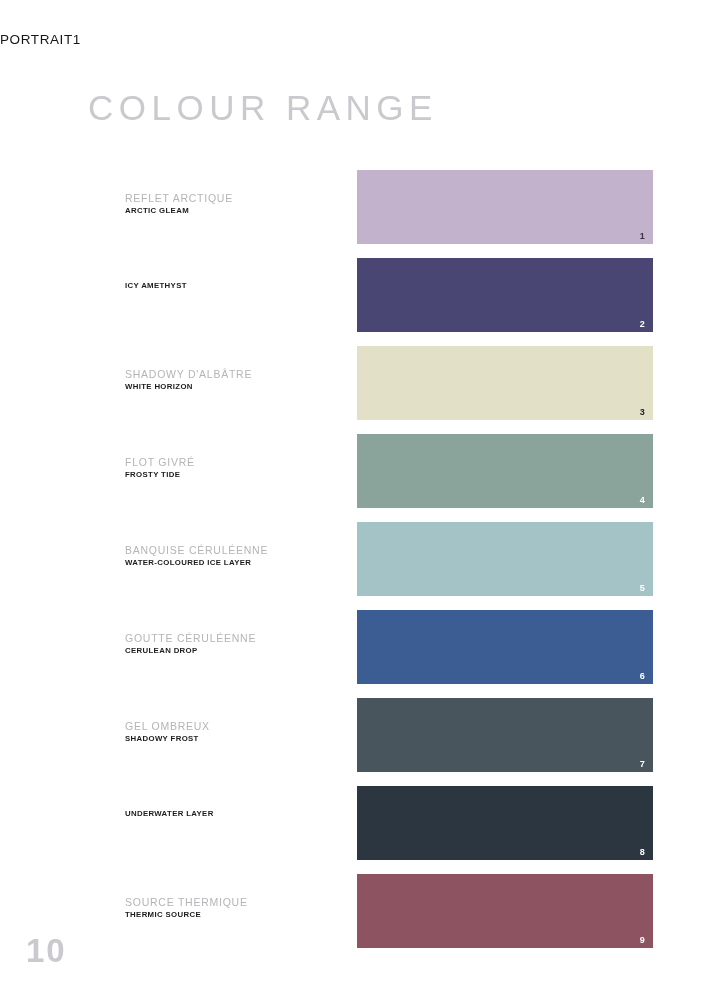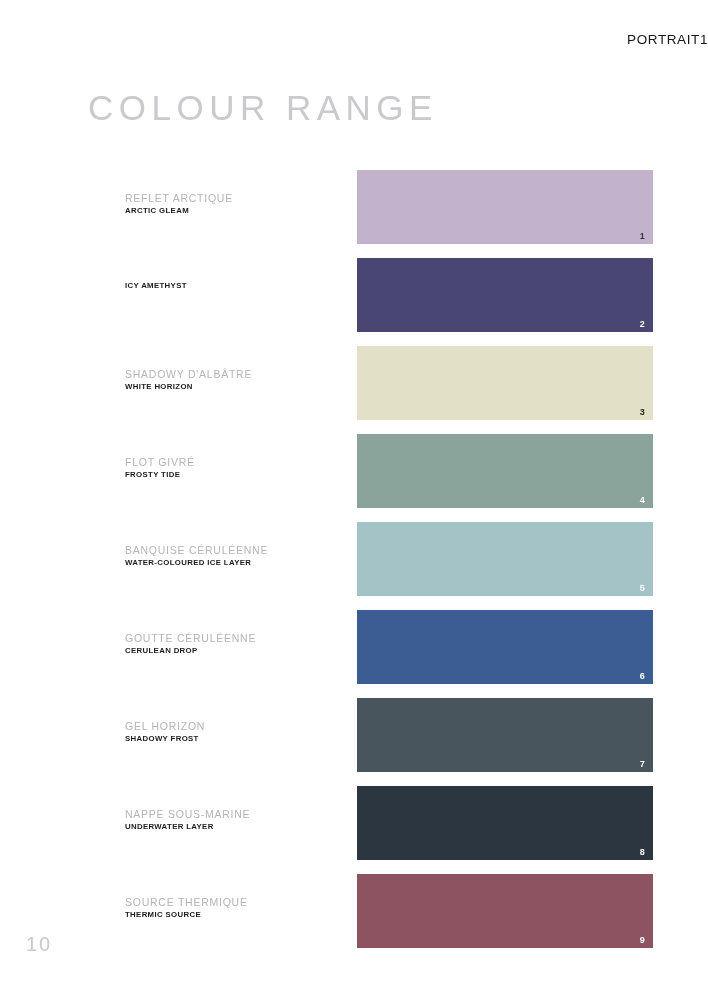--- a/index.html
+++ b/index.html
@@ -21,21 +21,21 @@
     inset: 0;
     background: #ffffff;
   }
 
   
   .header {
     position: absolute;
     top: 30px;
     left: 0;
     width: 708px;
-    text-align: right;
+    text-align: left;
   }
   .header-title {
     display: inline-block;
     font-family: "Liberation Sans", sans-serif;
     font-size: 13.5px;
     letter-spacing: 0.6px;
     color: #15161a;
     font-weight: 400;
   }
 
@@ -109,22 +109,22 @@
     letter-spacing: 0.2px;
     line-height: 1;
   }
 
   
   .page-number {
     position: absolute;
     left: 26px;
     top: 934px;
     font-family: "Liberation Sans", sans-serif;
-    font-size: 20px;
-    font-weight: 400;
+    font-size: 33px;
+    font-weight: 700;
     letter-spacing: 2px;
     color: #c9c9ce;
     line-height: 1;
   }
 </style>
 </head>
 <body>
 
 <div class="page">
 
@@ -183,30 +183,29 @@
         <div class="swatch-labels">
           <div class="label-fr">GOUTTE CÉRULÉENNE</div>
           <div class="label-en">CERULEAN DROP</div>
         </div>
         <div class="swatch-chip" style="background: rgb(60, 93, 148);">
           <span class="swatch-index" style="color: rgb(255, 255, 255);">6</span>
         </div>
       </div>
       <div class="swatch-row">
         <div class="swatch-labels">
-          <div class="label-fr">GEL HORIZON</div>
+          <div class="label-fr">GEL OMBREUX</div>
           <div class="label-en">SHADOWY FROST</div>
         </div>
         <div class="swatch-chip" style="background: rgb(73, 85, 93);">
           <span class="swatch-index" style="color: rgb(255, 255, 255);">7</span>
         </div>
       </div>
       <div class="swatch-row">
         <div class="swatch-labels">
-          <div class="label-fr">NAPPE SOUS-MARINE</div>
           <div class="label-en">UNDERWATER LAYER</div>
         </div>
         <div class="swatch-chip" style="background: rgb(44, 54, 64);">
           <span class="swatch-index" style="color: rgb(255, 255, 255);">8</span>
         </div>
       </div>
       <div class="swatch-row">
         <div class="swatch-labels">
           <div class="label-fr">SOURCE THERMIQUE</div>
           <div class="label-en">THERMIC SOURCE</div>

